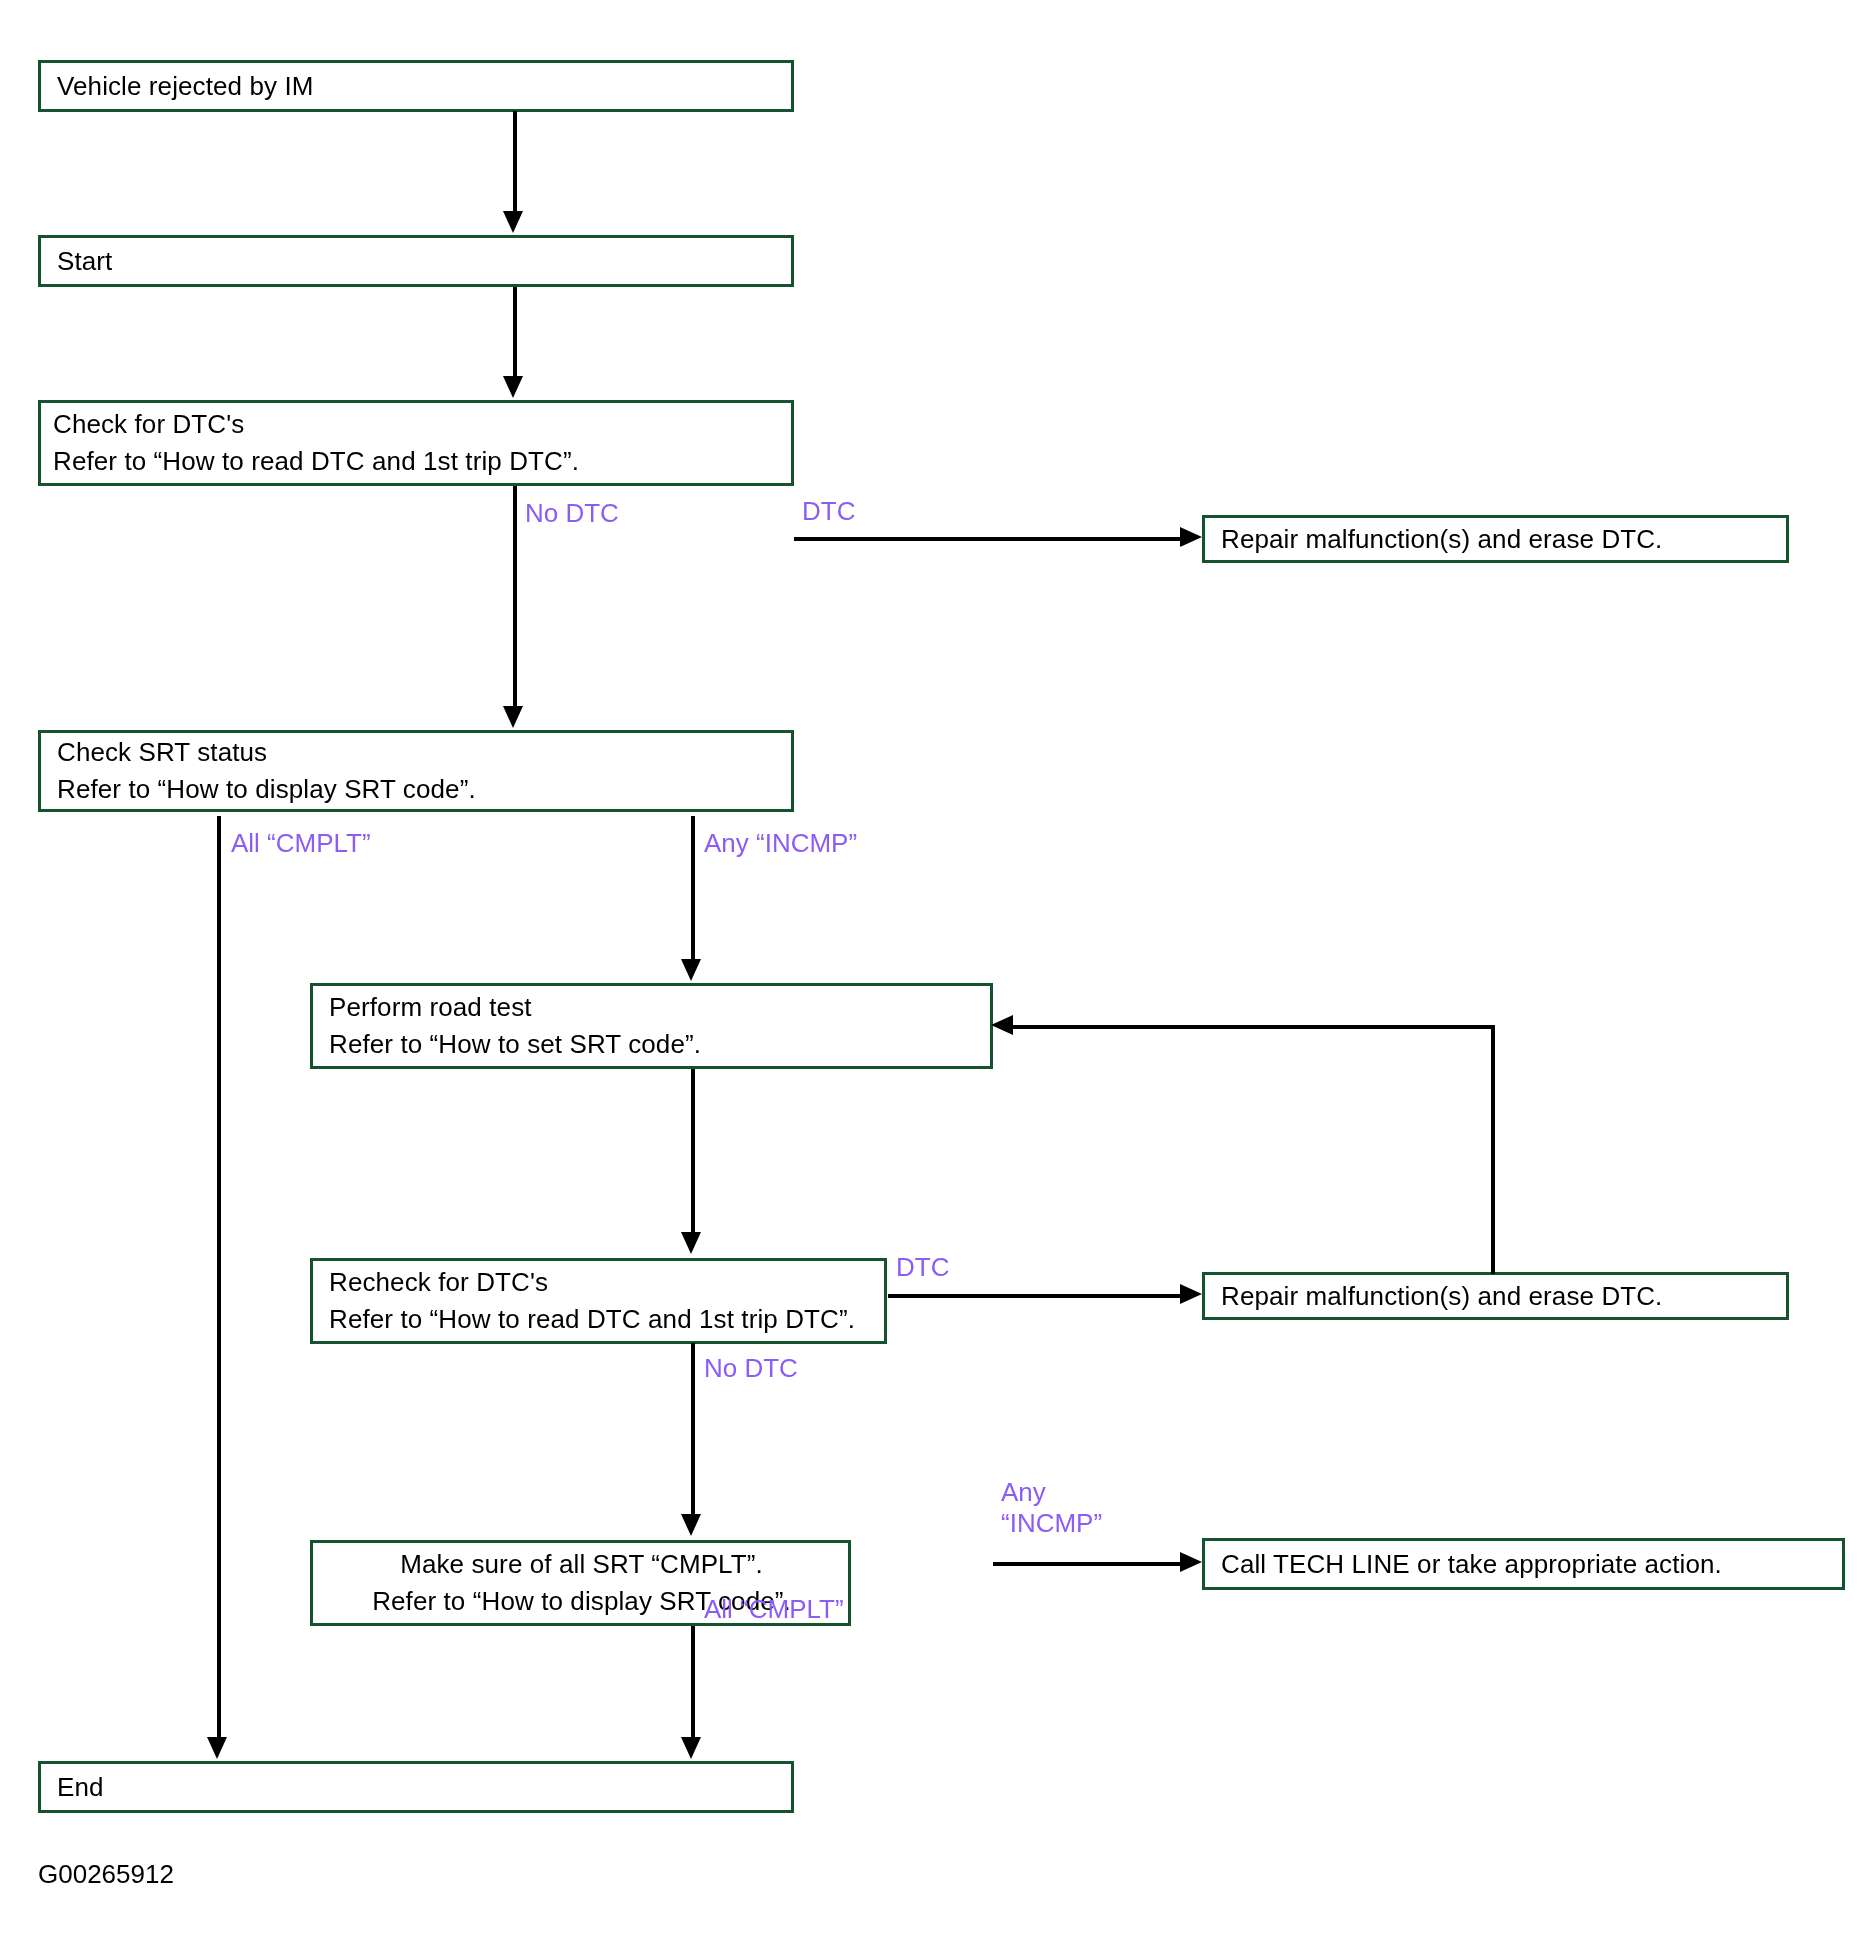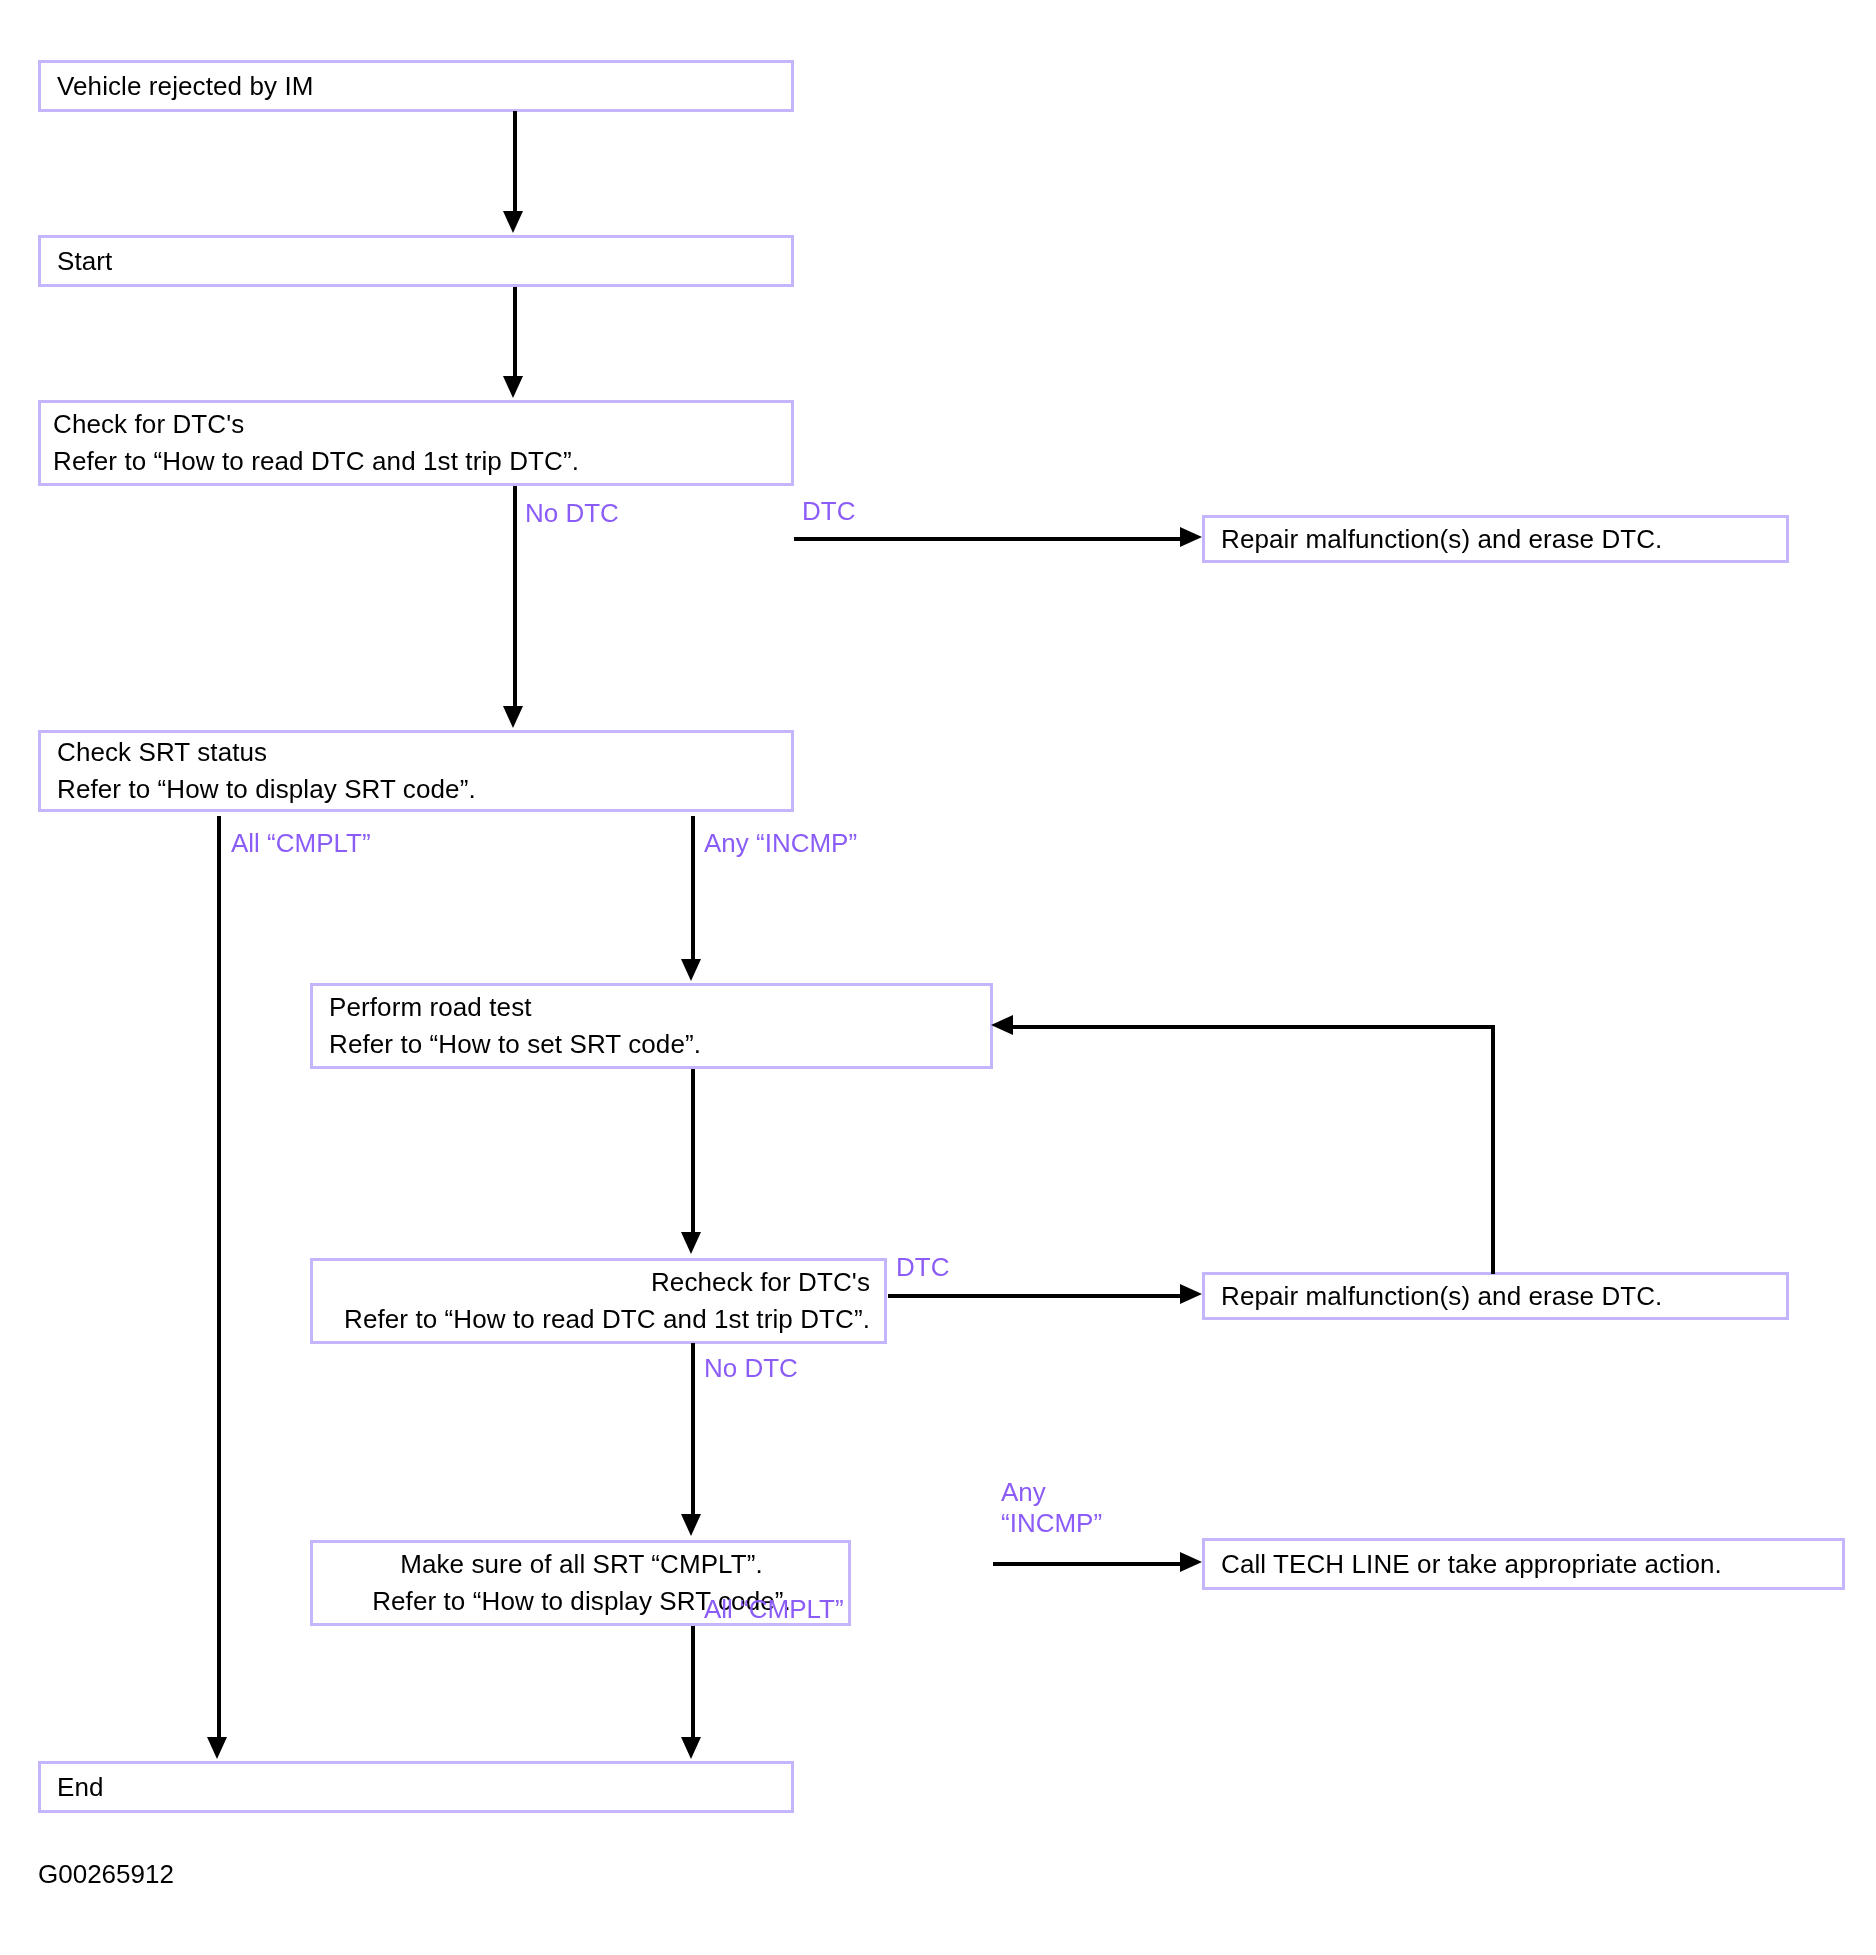--- a/index.html
+++ b/index.html
@@ -14,21 +14,21 @@
     position: relative;
     width: 1877px;
     height: 1955px;
     background: #ffffff;
     overflow: hidden;
   }
   .node {
     position: absolute;
     box-sizing: border-box;
     background: #ffffff;
-    border: 3px solid #c4b5fd;
+    border: 3px solid #14532d;
     display: flex;
     flex-direction: column;
     justify-content: center;
     padding: 6px 14px 6px 16px;
   }
   .node .line {
     font-size: 26px;
     line-height: 1.42;
     color: #000000;
     white-space: nowrap;
@@ -108,21 +108,21 @@
   <div class="node" style="left:38px; top:730px; width:756px; height:82px;">
     <div class="line">Check SRT status</div>
     <div class="line">Refer to “How to display SRT code”.</div>
   </div>
 
   <div class="node" style="left:310px; top:983px; width:683px; height:86px;">
     <div class="line">Perform road test</div>
     <div class="line">Refer to “How to set SRT code”.</div>
   </div>
 
-  <div class="node" style="left:310px; top:1258px; width:577px; height:86px;align-items:flex-end;">
+  <div class="node" style="left:310px; top:1258px; width:577px; height:86px;">
     <div class="line">Recheck for DTC's</div>
     <div class="line">Refer to “How to read DTC and 1st trip DTC”.</div>
   </div>
 
   <div class="node" style="left:1202px; top:1272px; width:587px; height:48px;">
     <div class="line">Repair malfunction(s) and erase DTC.</div>
   </div>
 
   <div class="node" style="left:310px; top:1540px; width:541px; height:86px;align-items:center;">
     <div class="line">Make sure of all SRT “CMPLT”.</div>

